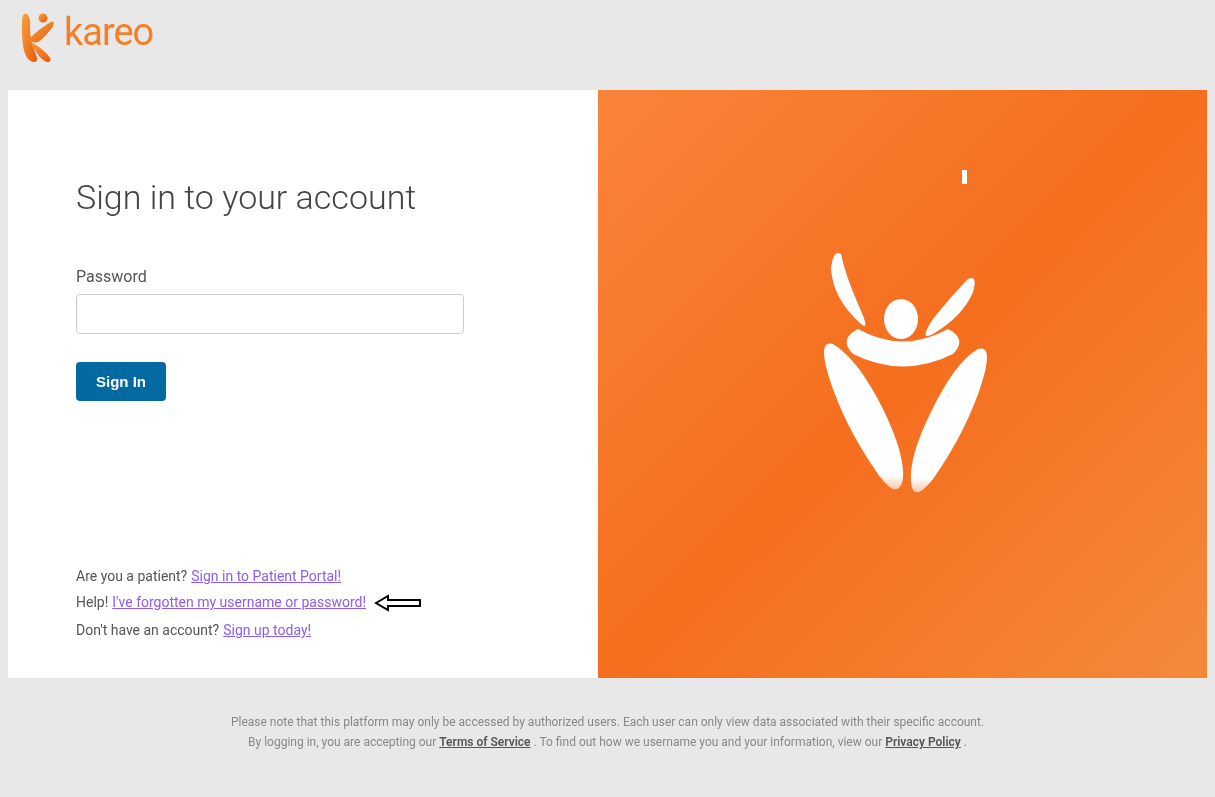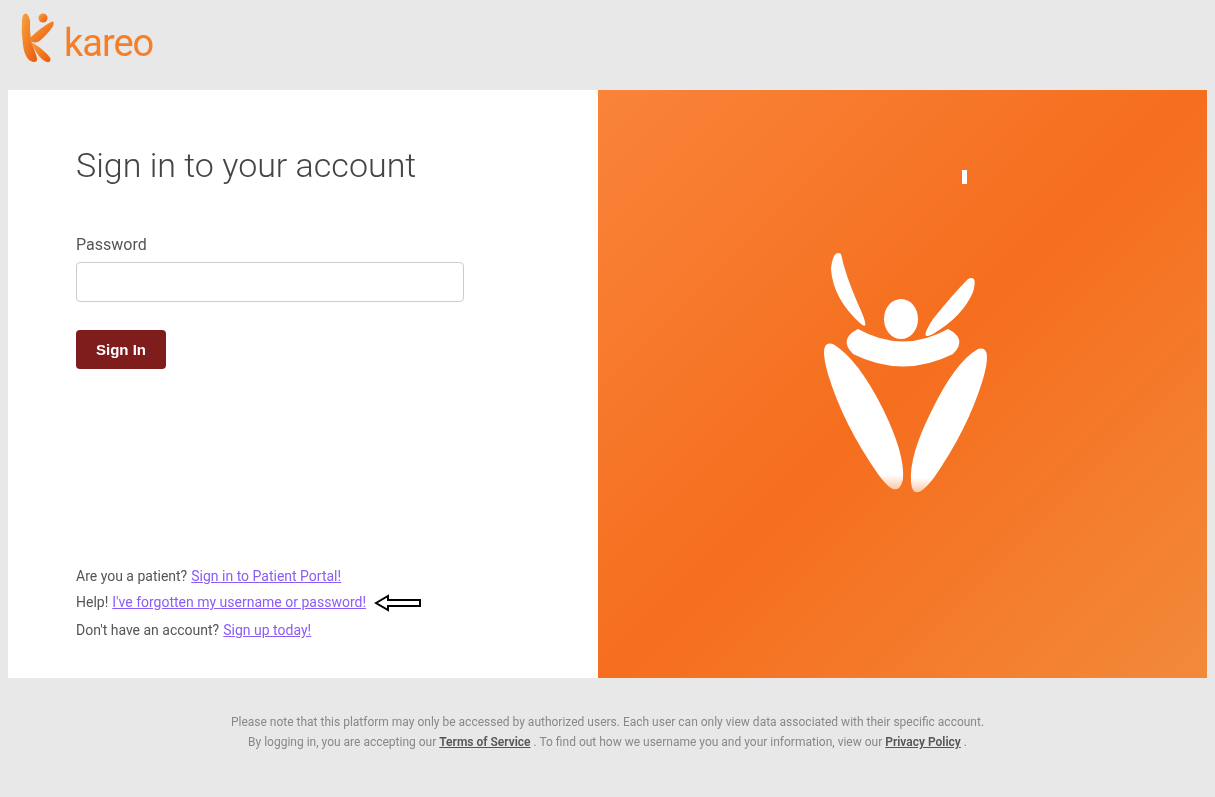--- a/index.html
+++ b/index.html
@@ -12,21 +12,21 @@
       background: #e8e8e8;
       width: 1215px;
       height: 797px;
       overflow: hidden;
     }
     .header {
       padding: 10px 15px 25px 15px;
     }
     .logo {
       display: flex;
-      align-items: flex-end;
+      align-items: flex-start;
       gap: 4px;
     }
     .logo-icon {
       width: 45px;
       height: 55px;
     }
     .logo-text {
       font-size: 38px;
       font-weight: 400;
       color: #f57f28;
@@ -36,20 +36,21 @@
       display: flex;
       margin: 0 8px;
       background: #fff;
       height: 588px;
     }
     .left-panel {
       width: 590px;
       padding: 55px 70px 30px 68px;
       display: flex;
       flex-direction: column;
+      margin-top: 32px;
     }
     .page-title {
       font-size: 34px;
       font-weight: 300;
       color: #444;
       margin-bottom: 50px;
     }
     .form-group {
       margin-bottom: 20px;
     }
@@ -61,21 +62,21 @@
     }
     .form-input {
       width: 388px;
       height: 40px;
       border: 1px solid #ccc;
       border-radius: 4px;
       padding: 8px 12px;
       font-size: 15px;
     }
     .signin-btn {
-      background: #7f1d1d;
+      background: #0369a1;
       color: #fff;
       border: none;
       border-radius: 4px;
       padding: 11px 20px;
       font-size: 15px;
       font-weight: 600;
       cursor: pointer;
       margin-top: 8px;
     }
     .links-section {

